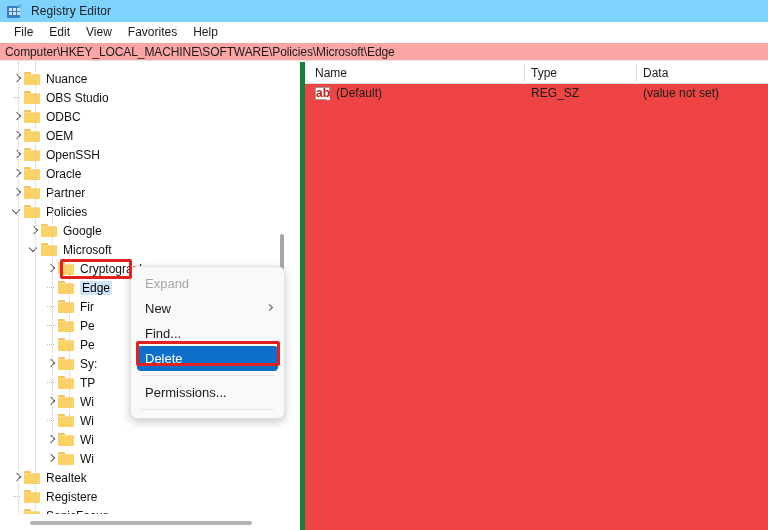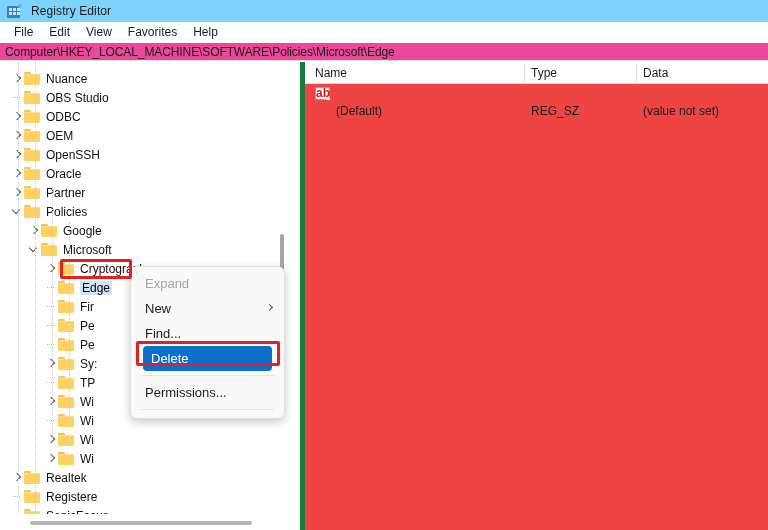--- a/index.html
+++ b/index.html
@@ -36,21 +36,21 @@
     position: absolute; left: 0; top: 22px; width: 768px; height: 20px;
     display: flex; align-items: center; padding-left: 6px; background: #ffffff;
   }
   .menubar .mi {
     font-size: 12px; color: #1c1c1c; padding: 2px 8px; cursor: default; white-space: nowrap;
   }
 
   
   .addressbar {
     position: absolute; left: 0; top: 43px; width: 768px; height: 18px;
-    background: #ec4899; border-bottom: 1px solid #e2e2e2;
+    background: #fca5a5; border-bottom: 1px solid #e2e2e2;
     display: flex; align-items: center; padding-left: 5px;
   }
   .addressbar .path { font-size: 12px; color: #1c1c1c; white-space: nowrap; letter-spacing: -.1px; }
 
   
   .pane-tree {
     position: absolute; left: 0; top: 62px; width: 292px; height: 452px;
     background: #ffffff; overflow: hidden;
   }
   .pane-split {
@@ -109,21 +109,21 @@
   }
 
   
   .lv-head {
     position: relative; height: 22px; display: flex; align-items: center;
     border-bottom: 1px solid #dcdcdc; background: #ffffff; font-size: 12px; color: #1c1c1c;
   }
   .lv-head .col { position: absolute; top: 4px; }
   .lv-head .sep { position: absolute; top: 2px; width: 1px; height: 18px; background: #e0e0e0; }
   .lv-row { position: relative; height: 20px; display: flex; align-items: center; font-size: 12px; }
-  .lv-row .cell { position: absolute; top: 20px; white-space: nowrap; color: #1c1c1c; }
+  .lv-row .cell { position: absolute; top: 2px; white-space: nowrap; color: #1c1c1c; }
   .ab-icon {
     position: absolute; left: 10px; top: 3px; width: 15px; height: 13px;
     background: #ffffff; border: 1px solid #9a9a9a;
     font-size: 12px; font-weight: bold; color: #d01a1a;
     line-height: 11px; text-align: center; font-family: "Liberation Sans", sans-serif;
     border-radius: 1px;
   }
   .ab-icon::after {
     content: ""; position: absolute; right: -1px; bottom: -1px;
     border-left: 4px solid transparent; border-bottom: 4px solid #ffffff;
@@ -136,21 +136,21 @@
     box-shadow: 0 3px 10px rgba(0,0,0,.22);
     padding: 4px 0; z-index: 40;
   }
   .ctxitem {
     position: relative; height: 25px; display: flex; align-items: center;
     padding: 0 10px 0 14px; font-size: 13px; color: #1b1b1b; white-space: nowrap;
   }
   .ctxitem.disabled { color: #a6a6a6; }
   .ctxitem.highlight {
     background: #0c6fc9; color: #ffffff; border-radius: 4px;
-    margin: 0 12px; padding-left: 8px;
+    margin: 0 6px; padding-left: 8px;
   }
   .ctxitem .submenu-arrow {
     position: absolute; right: 12px; top: 9px; width: 5px; height: 5px;
     border-right: 1.4px solid #5a5a5a; border-bottom: 1.4px solid #5a5a5a;
     transform: rotate(-45deg);
   }
   .ctxsep { height: 1px; background: #e4e4e4; margin: 4px 10px; }
   .vscroll-thumb {
     position: absolute; left: 3px; width: 4px; background: #a6a6a6; border-radius: 2px;
   }

